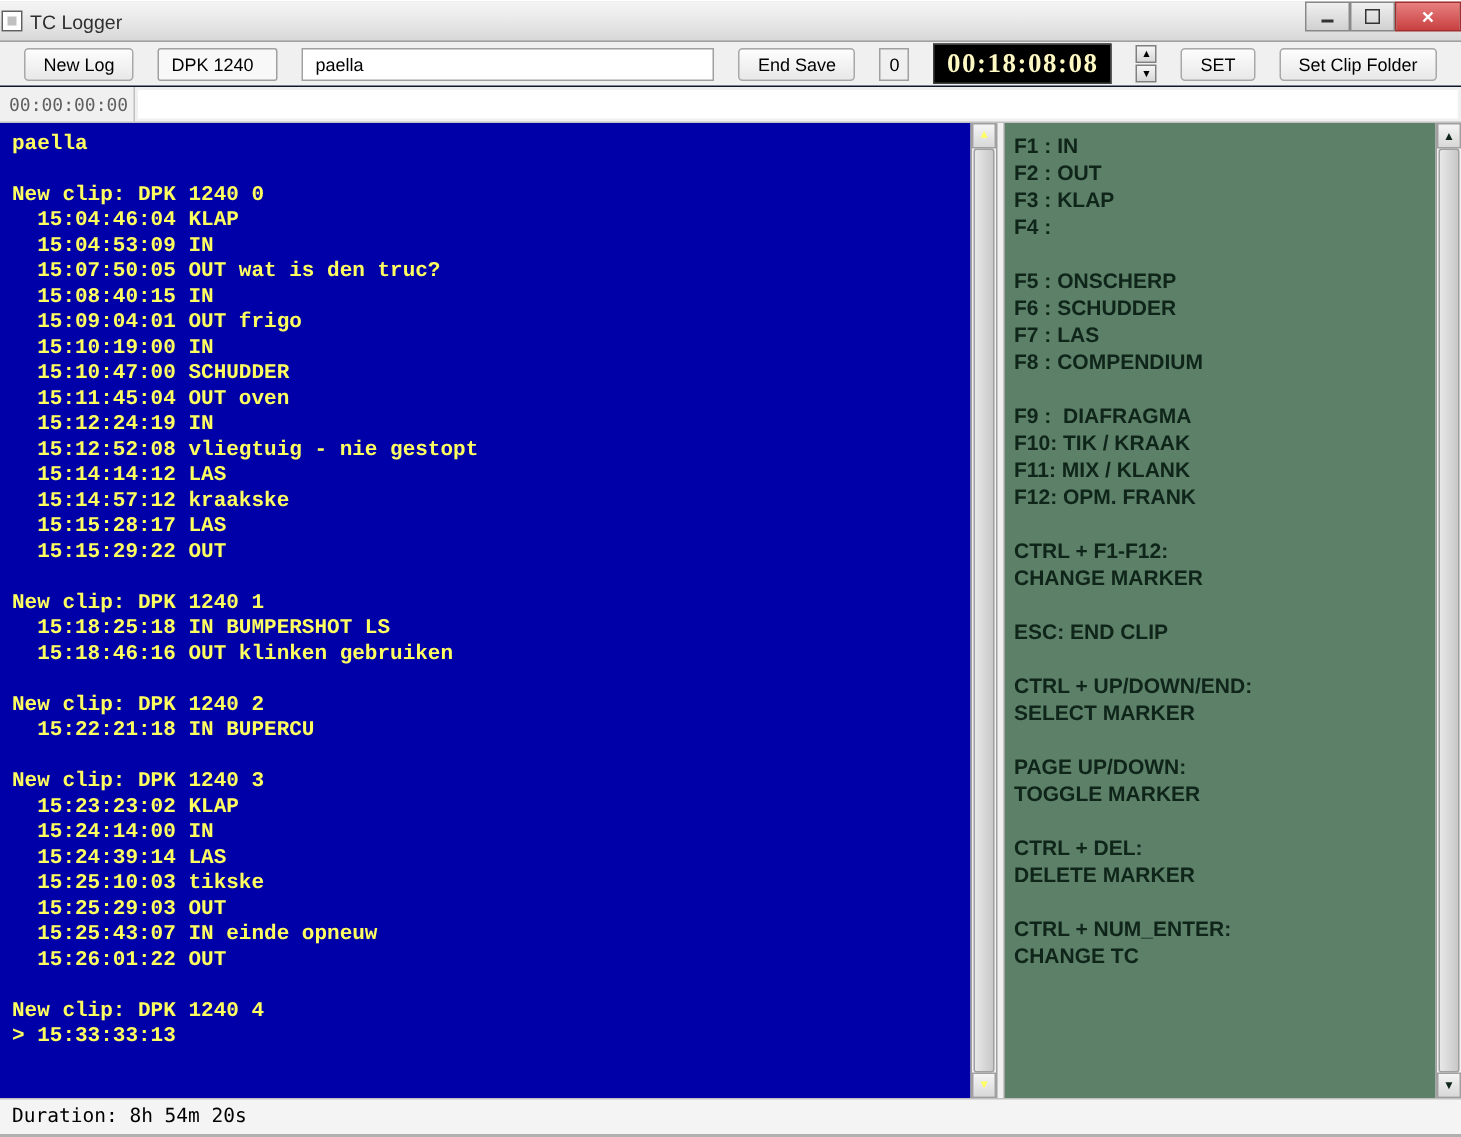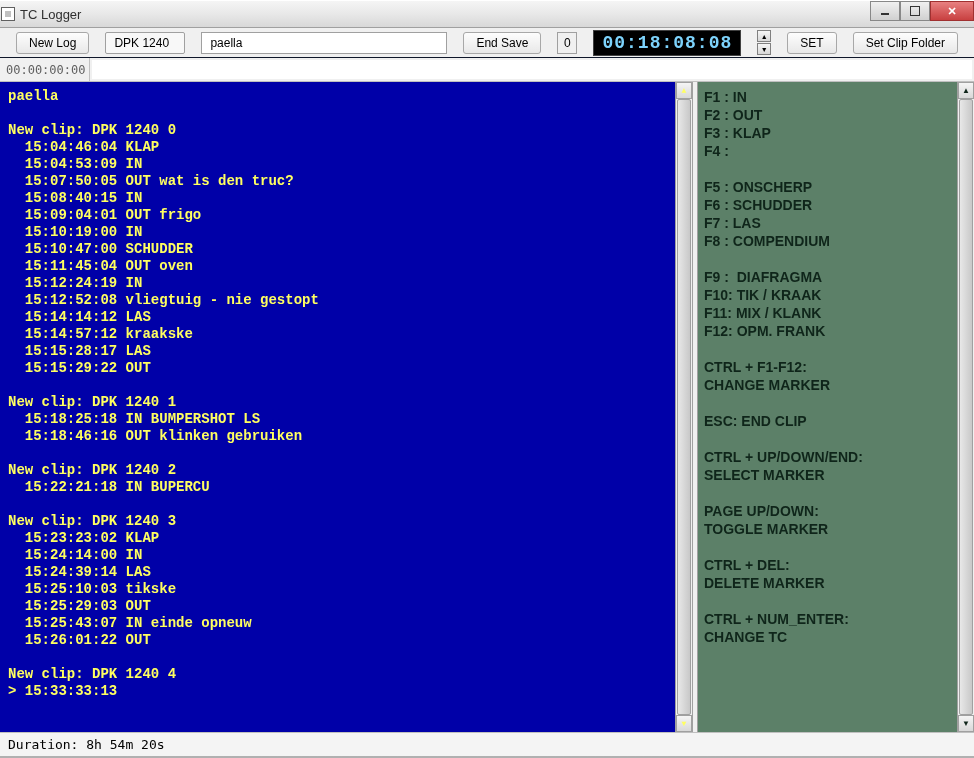--- a/index.html
+++ b/index.html
@@ -88,22 +88,22 @@
   border: 1px solid #a0a0a0;
   background: #fff;
   padding: 3px 8px;
   font-size: 12px;
 }
 .field-clip { width: 80px; border-radius: 2px; background: #f8f8f8; }
 .field-name { flex: 1; min-width: 0; }
 .count-box { width: 20px; text-align: center; border: 1px solid #a0a0a0; padding: 3px 4px; }
 .tc-display {
   background: #000;
-  color: #7dd3fc;
-  font-family: Liberation Mono, monospace;
+  color: #fef9c3;
+  font-family: Liberation Serif, serif;
   font-size: 18px;
   font-weight: bold;
   padding: 2px 8px;
   letter-spacing: 1px;
   border: 1px solid #404040;
 }
 .small-btn {
   width: 14px;
   height: 12px;
   border: 1px solid #808080;
@@ -189,21 +189,21 @@
   font-size: 8px;
 }
 .divider {
   width: 6px;
   background: #f0f0f0;
   border-left: 1px solid #a0a0a0;
   border-right: 1px solid #a0a0a0;
   cursor: col-resize;
 }
 .help-panel {
-  width: 276px;
+  width: 304px;
   background: #5c8068;
   color: #0f251a;
   font-family: Tahoma, sans-serif;
   font-size: 14px;
   font-weight: bold;
   line-height: 18px;
   padding: 6px 6px;
   position: relative;
   overflow: hidden;
 }

